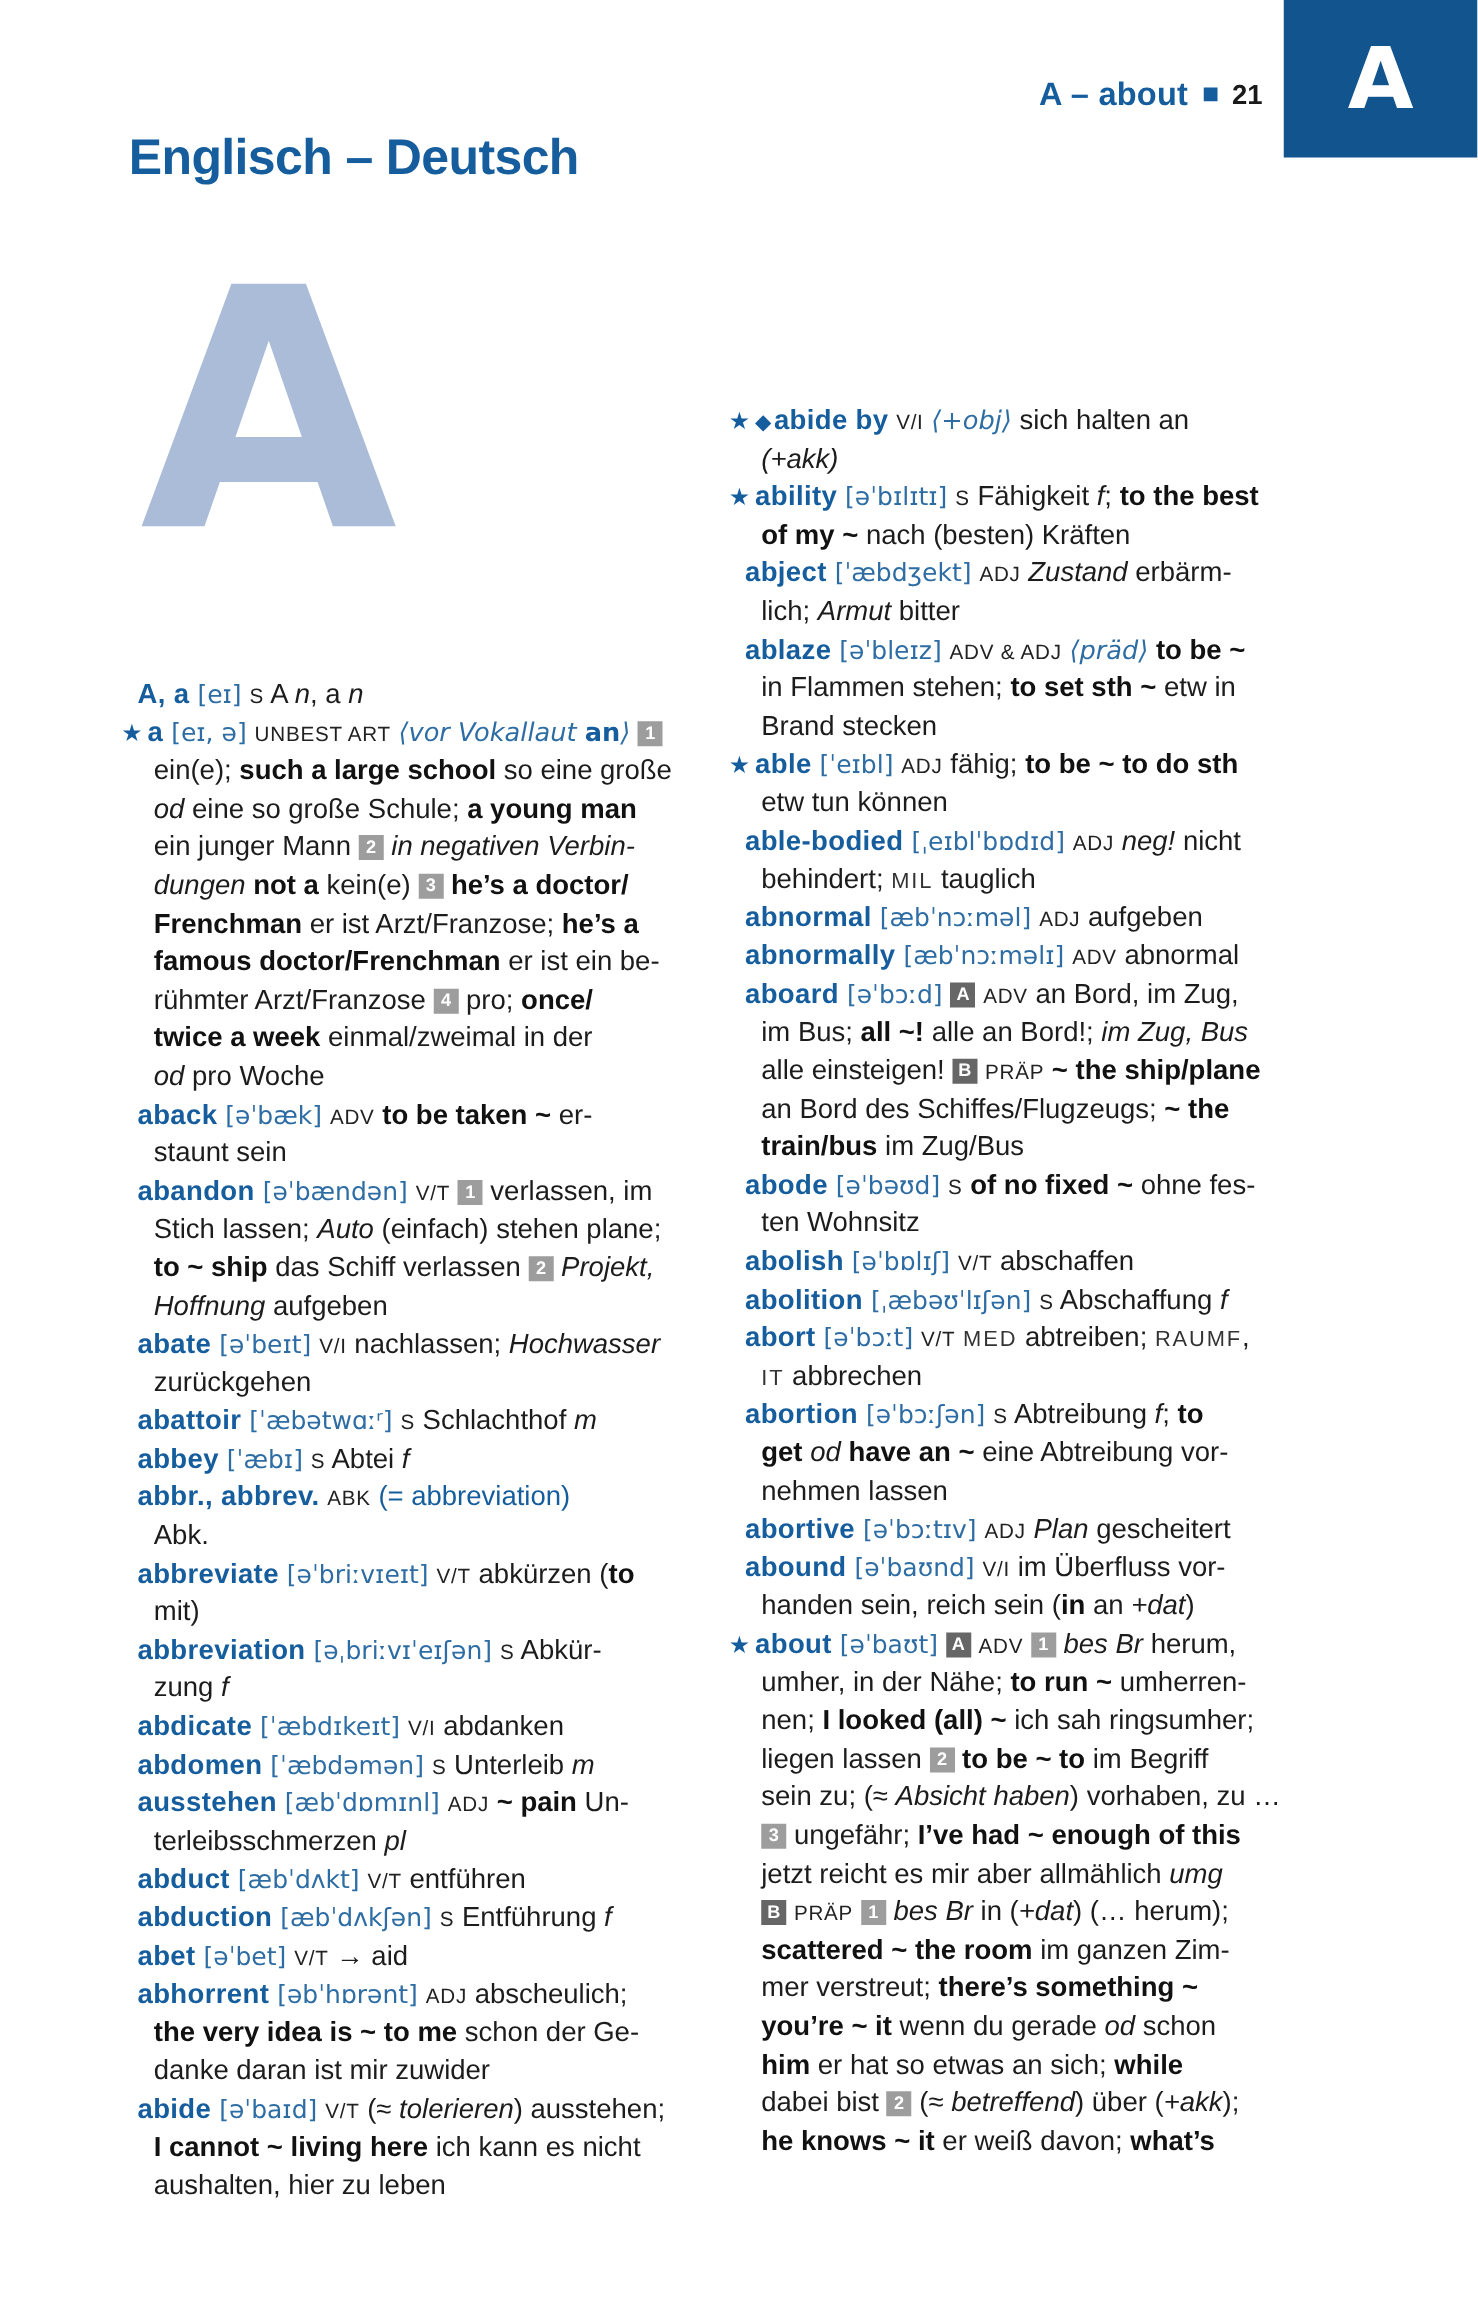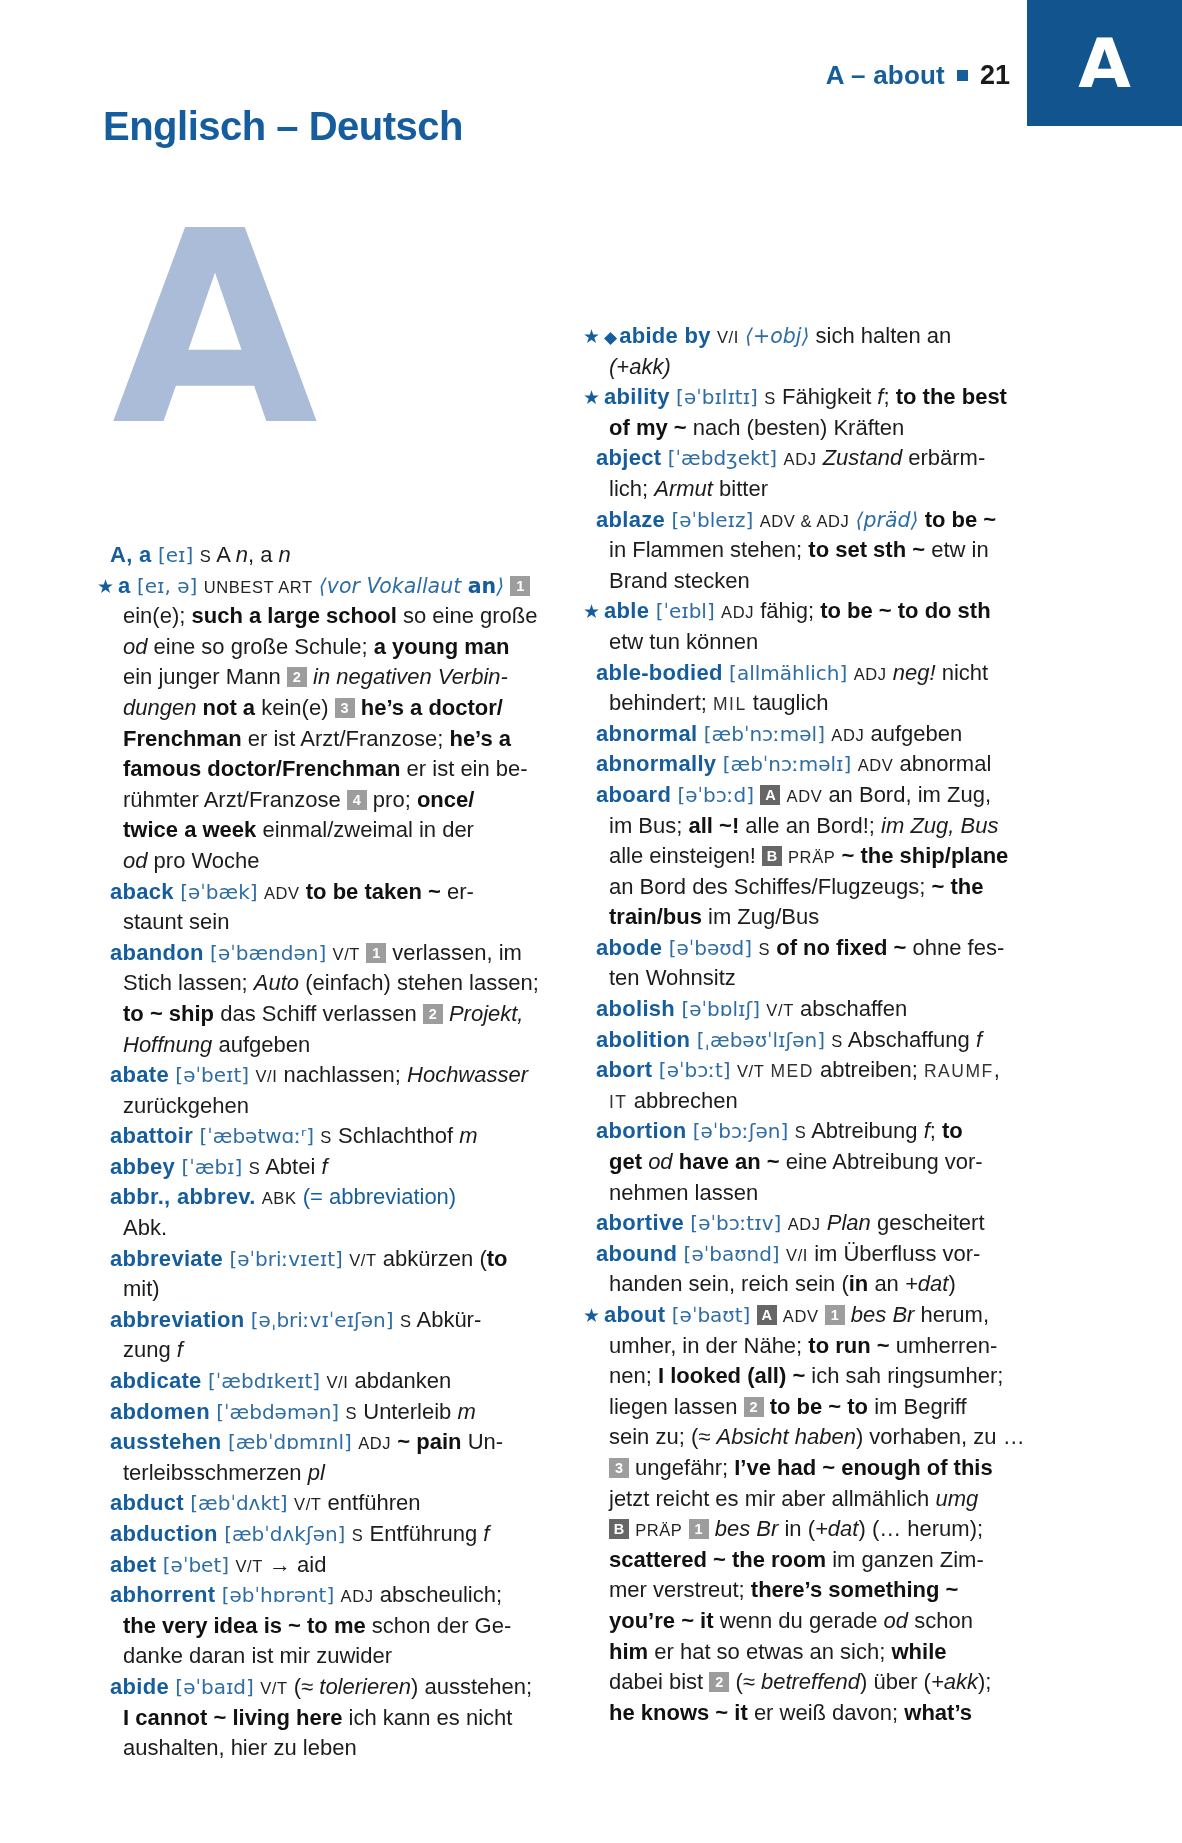--- a/index.html
+++ b/index.html
@@ -6,21 +6,21 @@
     --accent:#155d9d; --ipa:#2e6da4; --text:#1c1c1c; --watermark:#abbcd8;
     --tabbg:#12548e; --boxgray:#9d9d9d; --boxdark:#666666;
   }
   *{margin:0;padding:0;box-sizing:border-box;}
   html,body{width:1182px;height:1843px;background:#fff;overflow:hidden;}
   body{font-family:"Liberation Sans",sans-serif;color:var(--text);position:relative;}
 
   .running-head{position:absolute;top:60px;left:0;width:1010px;display:flex;justify-content:flex-end;align-items:center;gap:12px;}
   .running-head .head-text{color:var(--accent);font-weight:700;font-size:26px;letter-spacing:0.2px;}
   .running-head .head-square{width:11px;height:11px;background:var(--accent);display:inline-block;}
-  .running-head .head-page{font-weight:700;font-size:27px;color:#1a1a1a;}
+  .running-head .head-page{font-weight:700;font-size:22px;color:#1a1a1a;}
 
   .letter-tab{position:absolute;top:0;right:0;width:155px;height:126px;background:var(--tabbg);
     display:flex;align-items:center;justify-content:center;}
   .letter-tab span{color:#fff;font-weight:700;font-size:68px;font-family:"DejaVu Sans",sans-serif;}
 
   .page-title{position:absolute;top:104px;left:103px;color:var(--accent);font-weight:700;font-size:40px;letter-spacing:-0.5px;}
 
   .drop-cap{position:absolute;top:196px;left:112px;color:var(--watermark);font-weight:700;font-size:266px;line-height:1;font-family:"DejaVu Sans",sans-serif;}
 
   .col{position:absolute;font-size:22px;line-height:30.6px;}
@@ -73,21 +73,21 @@
     <div class="line c"><span class="sg-pl">ein junger Mann </span><span class="sg-bx">2</span><span class="sg-pl"> </span><span class="sg-i">in negativen Verbin-</span></div>
     <div class="line c"><span class="sg-i">dungen</span><span class="sg-pl"> </span><span class="sg-b">not a</span><span class="sg-pl"> kein(e) </span><span class="sg-bx">3</span><span class="sg-pl"> </span><span class="sg-b">he’s a doctor/</span></div>
     <div class="line c"><span class="sg-b">Frenchman</span><span class="sg-pl"> er ist Arzt/Franzose; </span><span class="sg-b">he’s a</span></div>
     <div class="line c"><span class="sg-b">famous doctor/Frenchman</span><span class="sg-pl"> er ist ein be-</span></div>
     <div class="line c"><span class="sg-pl">rühmter Arzt/Franzose </span><span class="sg-bx">4</span><span class="sg-pl"> pro; </span><span class="sg-b">once/</span></div>
     <div class="line c"><span class="sg-b">twice a week</span><span class="sg-pl"> einmal/zweimal in der</span></div>
     <div class="line c"><span class="sg-i">od</span><span class="sg-pl"> pro Woche</span></div>
     <div class="line f"><span class="sg-hw">aback</span><span class="sg-ipa"> [əˈbæk] </span><span class="sg-lb">ADV</span><span class="sg-pl"> </span><span class="sg-b">to be taken ~</span><span class="sg-pl"> er-</span></div>
     <div class="line c"><span class="sg-pl">staunt sein</span></div>
     <div class="line f"><span class="sg-hw">abandon</span><span class="sg-ipa"> [əˈbændən] </span><span class="sg-lb">V/T</span><span class="sg-pl"> </span><span class="sg-bx">1</span><span class="sg-pl"> verlassen, im</span></div>
-    <div class="line c"><span class="sg-pl">Stich lassen; </span><span class="sg-i">Auto</span><span class="sg-pl"> (einfach) stehen lassen;</span></div>
+    <div class="line c"><span class="sg-pl">Stich lassen; </span><span class="sg-i">Auto</span><span class="sg-pl"> (einfach) stehen plane;</span></div>
     <div class="line c"><span class="sg-b">to ~ ship</span><span class="sg-pl"> das Schiff verlassen </span><span class="sg-bx">2</span><span class="sg-pl"> </span><span class="sg-i">Projekt,</span></div>
     <div class="line c"><span class="sg-i">Hoffnung</span><span class="sg-pl"> aufgeben</span></div>
     <div class="line f"><span class="sg-hw">abate</span><span class="sg-ipa"> [əˈbeɪt] </span><span class="sg-lb">V/I</span><span class="sg-pl"> nachlassen; </span><span class="sg-i">Hochwasser</span></div>
     <div class="line c"><span class="sg-pl">zurückgehen</span></div>
     <div class="line f"><span class="sg-hw">abattoir</span><span class="sg-ipa"> [ˈæbətwɑːʳ] </span><span class="sg-lb">S</span><span class="sg-pl"> Schlachthof </span><span class="sg-i">m</span></div>
     <div class="line f"><span class="sg-hw">abbey</span><span class="sg-ipa"> [ˈæbɪ] </span><span class="sg-lb">S</span><span class="sg-pl"> Abtei </span><span class="sg-i">f</span></div>
     <div class="line f"><span class="sg-hw">abbr., abbrev.</span><span class="sg-pl"> </span><span class="sg-lb">ABK</span><span class="sg-pl"> </span><span class="sg-bl">(= abbreviation)</span></div>
     <div class="line c"><span class="sg-pl">Abk.</span></div>
     <div class="line f"><span class="sg-hw">abbreviate</span><span class="sg-ipa"> [əˈbriːvɪeɪt] </span><span class="sg-lb">V/T</span><span class="sg-pl"> abkürzen (</span><span class="sg-b">to</span></div>
     <div class="line c"><span class="sg-pl">mit)</span></div>
@@ -112,21 +112,21 @@
     <div class="line c"><span class="sg-i">(+akk)</span></div>
     <div class="line fs"><span class="sg-star">★</span><span class="sg-hw">ability</span><span class="sg-ipa"> [əˈbɪlɪtɪ] </span><span class="sg-lb">S</span><span class="sg-pl"> Fähigkeit </span><span class="sg-i">f</span><span class="sg-pl">; </span><span class="sg-b">to the best</span></div>
     <div class="line c"><span class="sg-b">of my ~</span><span class="sg-pl"> nach (besten) Kräften</span></div>
     <div class="line f"><span class="sg-hw">abject</span><span class="sg-ipa"> [ˈæbdʒekt] </span><span class="sg-lb">ADJ</span><span class="sg-pl"> </span><span class="sg-i">Zustand</span><span class="sg-pl"> erbärm-</span></div>
     <div class="line c"><span class="sg-pl">lich; </span><span class="sg-i">Armut</span><span class="sg-pl"> bitter</span></div>
     <div class="line f"><span class="sg-hw">ablaze</span><span class="sg-ipa"> [əˈbleɪz] </span><span class="sg-lb">ADV &amp; ADJ</span><span class="sg-pl"> </span><span class="sg-bi">⟨präd⟩</span><span class="sg-pl"> </span><span class="sg-b">to be ~</span></div>
     <div class="line c"><span class="sg-pl">in Flammen stehen; </span><span class="sg-b">to set sth ~</span><span class="sg-pl"> etw in</span></div>
     <div class="line c"><span class="sg-pl">Brand stecken</span></div>
     <div class="line fs"><span class="sg-star">★</span><span class="sg-hw">able</span><span class="sg-ipa"> [ˈeɪbl] </span><span class="sg-lb">ADJ</span><span class="sg-pl"> fähig; </span><span class="sg-b">to be ~ to do sth</span></div>
     <div class="line c"><span class="sg-pl">etw tun können</span></div>
-    <div class="line f"><span class="sg-hw">able-bodied</span><span class="sg-ipa"> [allmählich] </span><span class="sg-lb">ADJ</span><span class="sg-pl"> </span><span class="sg-i">neg!</span><span class="sg-pl"> nicht</span></div>
+    <div class="line f"><span class="sg-hw">able-bodied</span><span class="sg-ipa"> [ˌeɪblˈbɒdɪd] </span><span class="sg-lb">ADJ</span><span class="sg-pl"> </span><span class="sg-i">neg!</span><span class="sg-pl"> nicht</span></div>
     <div class="line c"><span class="sg-pl">behindert; </span><span class="sg-sc">MIL</span><span class="sg-pl"> tauglich</span></div>
     <div class="line f"><span class="sg-hw">abnormal</span><span class="sg-ipa"> [æbˈnɔːməl] </span><span class="sg-lb">ADJ</span><span class="sg-pl"> aufgeben</span></div>
     <div class="line f"><span class="sg-hw">abnormally</span><span class="sg-ipa"> [æbˈnɔːməlɪ] </span><span class="sg-lb">ADV</span><span class="sg-pl"> abnormal</span></div>
     <div class="line f"><span class="sg-hw">aboard</span><span class="sg-ipa"> [əˈbɔːd] </span><span class="sg-bxd">A</span><span class="sg-pl"> </span><span class="sg-lb">ADV</span><span class="sg-pl"> an Bord, im Zug,</span></div>
     <div class="line c"><span class="sg-pl">im Bus; </span><span class="sg-b">all ~!</span><span class="sg-pl"> alle an Bord!; </span><span class="sg-i">im Zug, Bus</span></div>
     <div class="line c"><span class="sg-pl">alle einsteigen! </span><span class="sg-bxd">B</span><span class="sg-pl"> </span><span class="sg-lb">PRÄP</span><span class="sg-pl"> </span><span class="sg-b">~ the ship/plane</span></div>
     <div class="line c"><span class="sg-pl">an Bord des Schiffes/Flugzeugs; </span><span class="sg-b">~ the</span></div>
     <div class="line c"><span class="sg-b">train/bus</span><span class="sg-pl"> im Zug/Bus</span></div>
     <div class="line f"><span class="sg-hw">abode</span><span class="sg-ipa"> [əˈbəʊd] </span><span class="sg-lb">S</span><span class="sg-pl"> </span><span class="sg-b">of no fixed ~</span><span class="sg-pl"> ohne fes-</span></div>
     <div class="line c"><span class="sg-pl">ten Wohnsitz</span></div>

